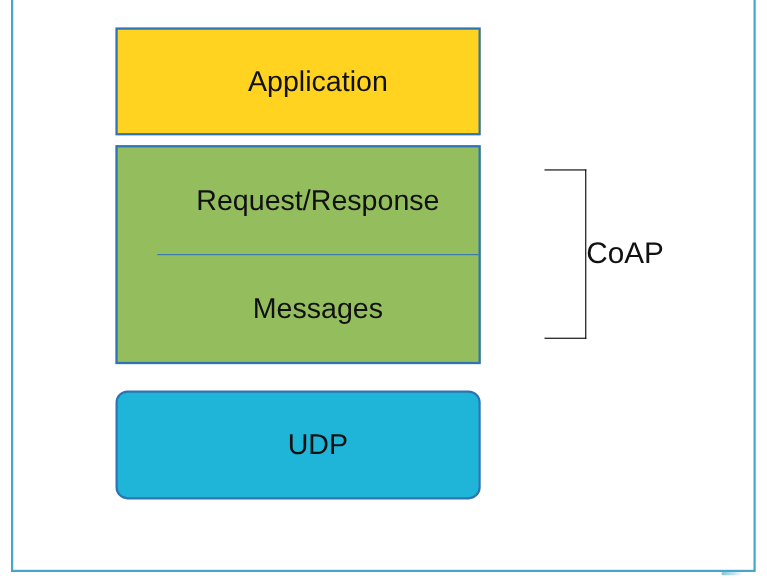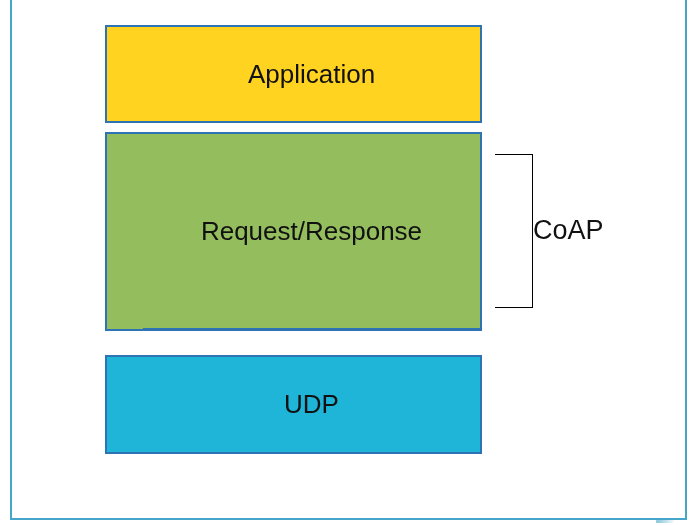--- a/index.html
+++ b/index.html
@@ -23,21 +23,21 @@
     top: -3px;
     width: 677px;
     height: 523px;
     box-sizing: border-box;
     border: 2px solid var(--page-border, #45A6C9);
   }
   
   .box {
     position: absolute;
     left: 105px;
-    width: 377px;
+    width: 332px;
     box-sizing: border-box;
     border: 2px solid var(--shape-border, #2E74B5);
     display: flex;
     align-items: center;
     justify-content: center;
     padding-left: 36px;
   }
   .box-application {
     top: 25px;
     height: 98px;
@@ -57,20 +57,21 @@
     align-items: center;
     justify-content: center;
   }
   .coap-row-top {
     border-bottom: 1px solid var(--shape-border, #2E74B5);
   }
   .box-udp {
     top: 355px;
     height: 99px;
     background: var(--udp-fill, #1FB5D8);
+    border-radius: 11px;
   }
   .shape-label {
     font-size: 26px;
     line-height: 1.1;
     color: var(--text, #111111);
     white-space: nowrap;
   }
   
   .bracket {
     position: absolute;
@@ -113,20 +114,23 @@
   <div class="page-frame"></div>
 
   <div class="box box-application">
     <span class="shape-label">Application</span>
   </div>
 
   <div class="box box-coap">
     <div class="coap-row coap-row-top">
       <span class="shape-label">Request/Response</span>
     </div>
+    <div class="coap-row">
+      <span class="shape-label">Messages</span>
+    </div>
   </div>
 
   <div class="box box-udp">
     <span class="shape-label">UDP</span>
   </div>
 
   <div class="bracket"></div>
 
   <div class="bracket-label">CoAP</div>
 

